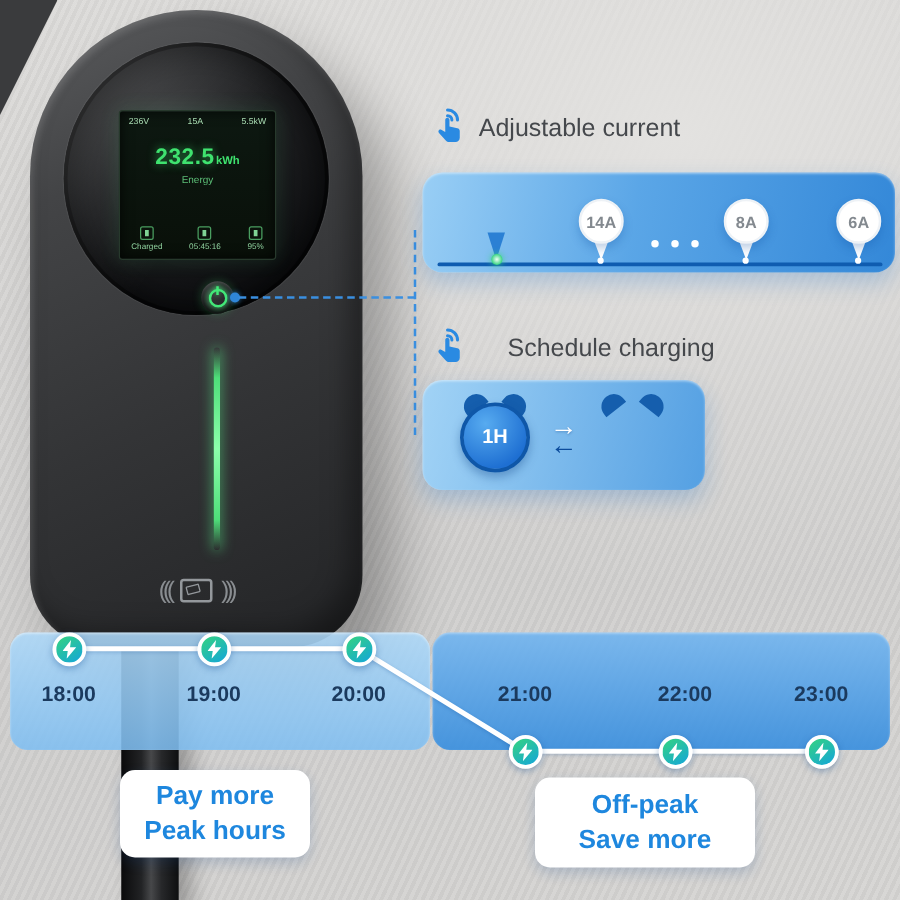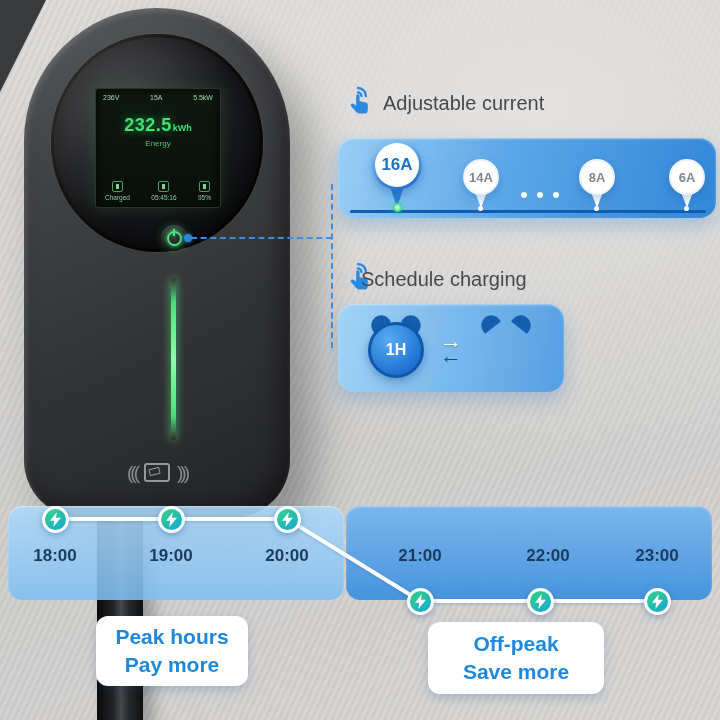--- a/index.html
+++ b/index.html
@@ -58,21 +58,21 @@
 
   
   .dot-node{position:absolute;left:184px;top:234px;width:8px;height:8px;border-radius:50%;background:#2f86d8;z-index:3;box-shadow:0 0 4px rgba(47,134,216,.8);}
   .dash-h{position:absolute;left:191px;top:237px;width:141px;border-top:2px dashed #3a8fe0;z-index:3;}
   .dash-v{position:absolute;left:331px;top:184px;height:164px;border-left:2px dashed #3a8fe0;z-index:3;}
 
   
   .tap-icon{position:absolute;width:32px;height:32px;z-index:4;}
   .tap-1{left:342px;top:84px;} .tap-2{left:342px;top:260px;}
   .section-title{position:absolute;font-size:20px;color:#45484c;z-index:4;}
-  .title-1{left:383px;top:92px;} .title-2{left:361px;top:268px;}
+  .title-1{left:383px;top:92px;} .title-2{left:406px;top:268px;}
 
   .current-bar{position:absolute;left:338px;top:138px;width:378px;height:80px;border-radius:16px;z-index:4;
     background:linear-gradient(100deg,rgba(151,206,246,0.97) 0%,rgba(86,164,231,0.97) 45%,rgba(46,133,216,0.97) 100%);
     box-shadow:0 8px 18px rgba(40,120,200,0.28), inset 0 1px 2px rgba(255,255,255,0.5);}
   .current-track{position:absolute;left:12px;right:10px;bottom:5px;height:3px;border-radius:2px;background:#0f5cb0;}
   .pin-circle{position:absolute;z-index:5;border-radius:50%;display:flex;align-items:center;justify-content:center;box-sizing:border-box;}
   .pin-main{left:372px;top:140px;width:50px;height:50px;border:3px solid transparent;
     background:linear-gradient(#fff,#fff) padding-box, linear-gradient(160deg,#8fd0f9,#1565c0) border-box;
     font-size:17px;font-weight:bold;color:#1a72c8;box-shadow:0 5px 10px rgba(15,80,160,0.35);}
   .pin-sm{width:36px;height:36px;background:#fff;border:2px solid #eef2f6;font-size:13px;font-weight:bold;color:#83898f;box-shadow:0 4px 8px rgba(15,80,160,0.28);}
@@ -185,21 +185,20 @@
   </svg>
   <div class="section-title title-1">Adjustable current</div>
 
   <div class="current-bar">
     <div class="current-track"></div>
   </div>
   <div class="pin-tail tail-main"></div>
   <div class="pin-tail tail-sm tail-14"></div>
   <div class="pin-tail tail-sm tail-8"></div>
   <div class="pin-tail tail-sm tail-6"></div>
-  <div class="pin-circle pin-main">16A</div>
   <div class="pin-circle pin-sm pin-14">14A</div>
   <div class="pin-circle pin-sm pin-8">8A</div>
   <div class="pin-circle pin-sm pin-6">6A</div>
   <div class="tip-glow tip-main"></div>
   <div class="tip-glow tip-sm tip-14"></div>
   <div class="tip-glow tip-sm tip-8"></div>
   <div class="tip-glow tip-sm tip-6"></div>
   <div class="ellipsis-dot ed-1"></div>
   <div class="ellipsis-dot ed-2"></div>
   <div class="ellipsis-dot ed-3"></div>
@@ -255,21 +254,21 @@
     </div>
 
   <div class="tl-time tt-1">18:00</div>
   <div class="tl-time tt-2">19:00</div>
   <div class="tl-time tt-3">20:00</div>
   <div class="tl-time tt-4">21:00</div>
   <div class="tl-time tt-5">22:00</div>
   <div class="tl-time tt-6">23:00</div>
 
   <div class="caption-box cap-peak">
+    <span>Pay more</span>
     <span>Peak hours</span>
-    <span>Pay more</span>
   </div>
   <div class="caption-box cap-off">
     <span>Off-peak</span>
     <span>Save more</span>
   </div>
 
 </div>
 
 </body></html>

